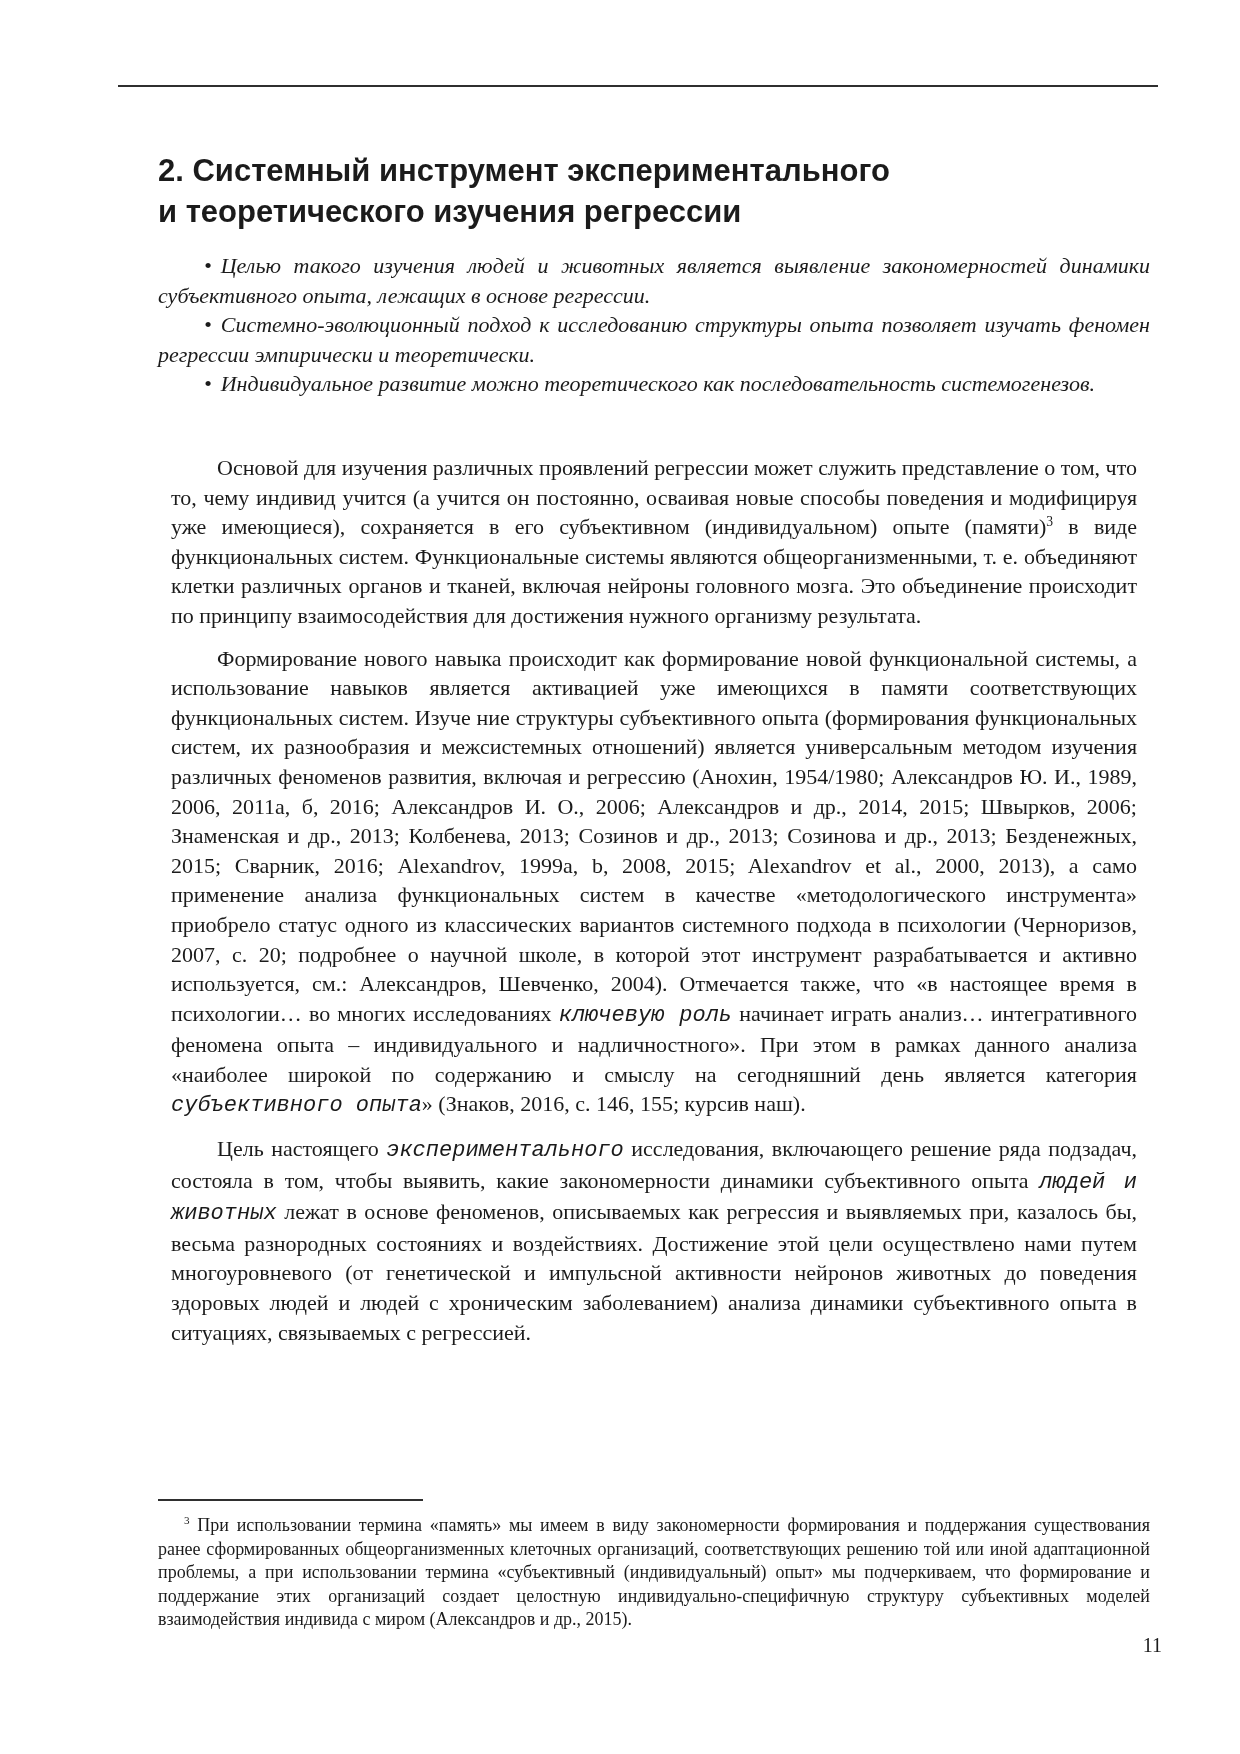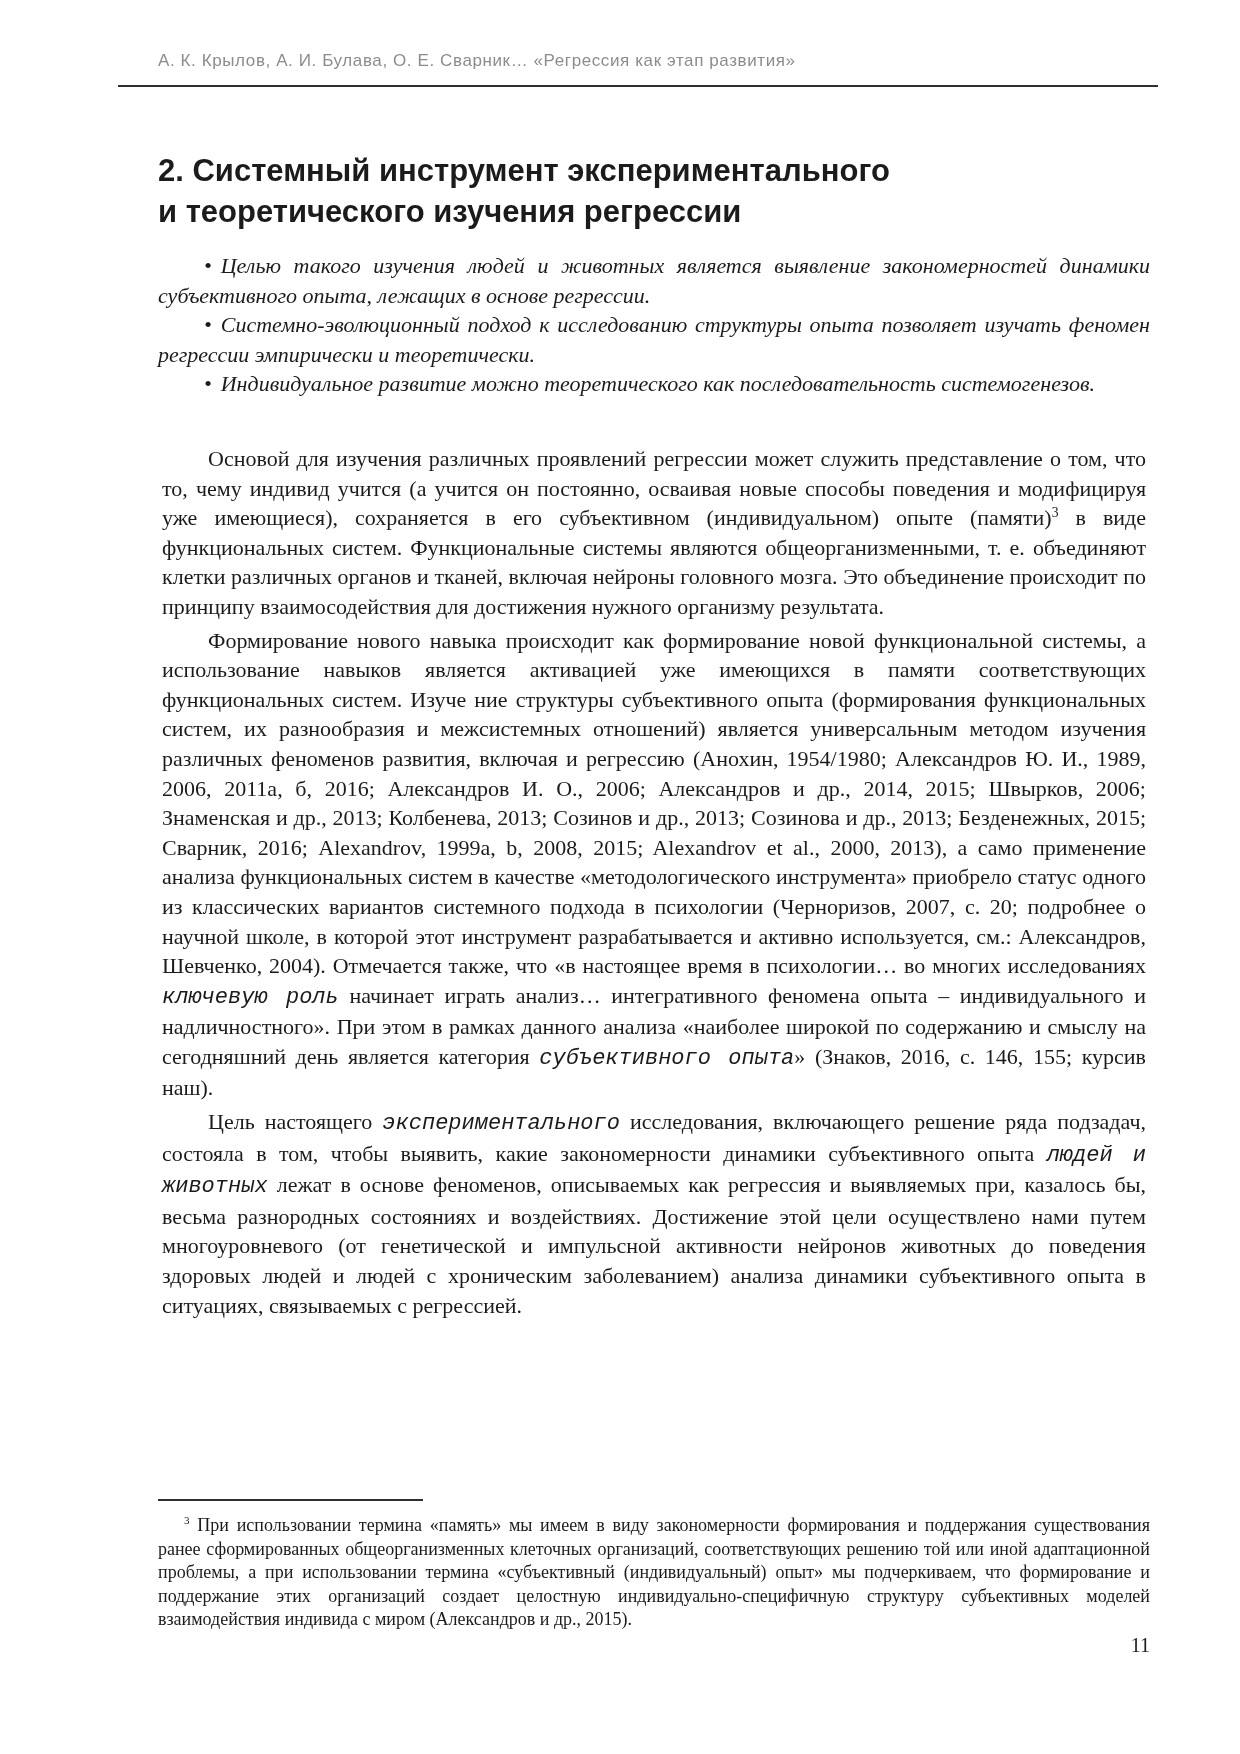--- a/index.html
+++ b/index.html
@@ -36,43 +36,42 @@
     font-family:"Liberation Serif",serif;font-style:italic;
     font-size:22px;line-height:29.5px;text-align:justify;
   }
   .bullet-para{margin:0;text-indent:46px;}
   .bullet-marker{margin-right:9px;}
   .body-text{
     position:absolute;left:158px;top:440px;width:992px;
     font-family:"Liberation Serif",serif;font-size:22px;
     line-height:29.6px;text-align:justify;
   }
-  .para{margin:4px;text-indent:46px;}
+  .para{margin:13px;text-indent:46px;}
   sup{font-size:0.62em;line-height:0;}
   em{font-style:italic;font-family:Liberation Mono, monospace;}
   .footnote-rule{
     position:absolute;left:158px;top:1499px;width:265px;height:2px;
     background:var(--c-rule);
   }
   .footnote{
     position:absolute;left:158px;top:1514px;width:992px;
     font-family:Liberation Serif, serif;font-size:18px;
     line-height:23.5px;text-align:justify;text-indent:26px;
   }
   .page-number{
-    position:absolute;left:158px;top:1634px;width:992px;text-align:right;
+    position:absolute;left:170px;top:1634px;width:992px;text-align:right;
     font-family:"Liberation Serif",serif;font-size:20px;
   }
 </style>
 </head>
 <body>
 
 <div class="page">
 
-  <div class="running-header">А. К. Крылов, А. И. Булава, О. Е. Сварник… «Регрессия как этап развития»</div>
 
   <div class="header-rule"></div>
 
   <h1 class="section-title">
     <span class="title-line">2. Системный инструмент экспериментального</span>
     <span class="title-line">и теоретического изучения регрессии</span>
   </h1>
 
   <div class="abstract">
     <p class="bullet-para">

